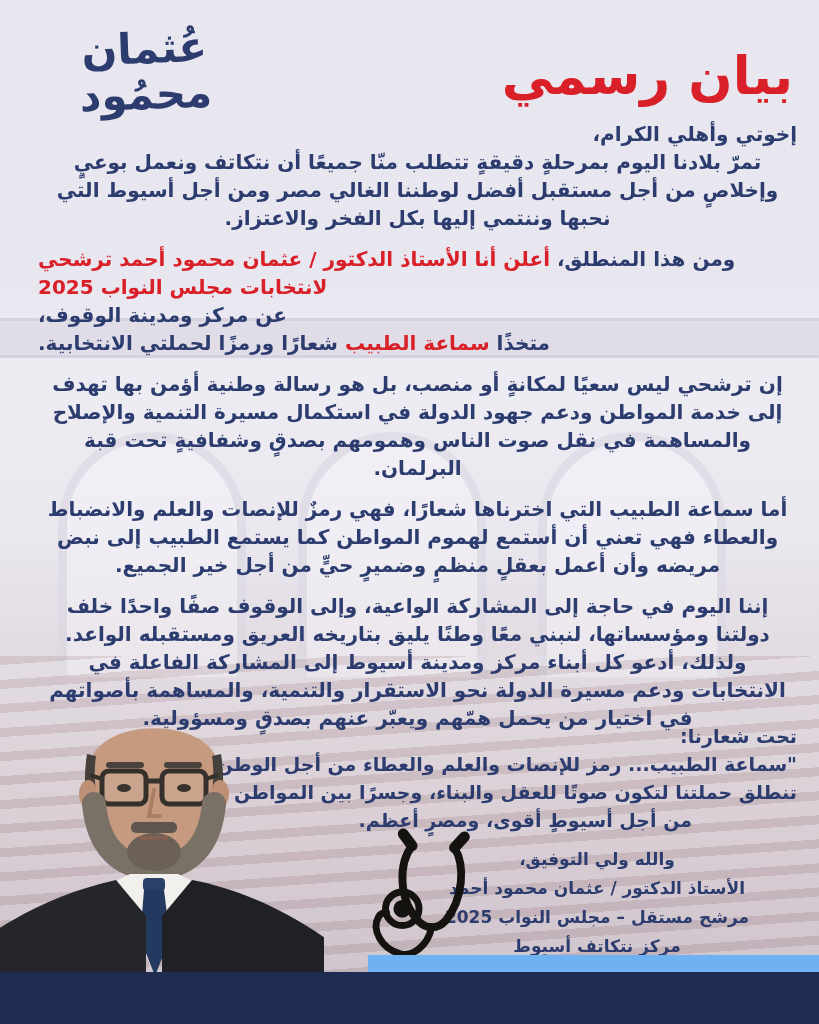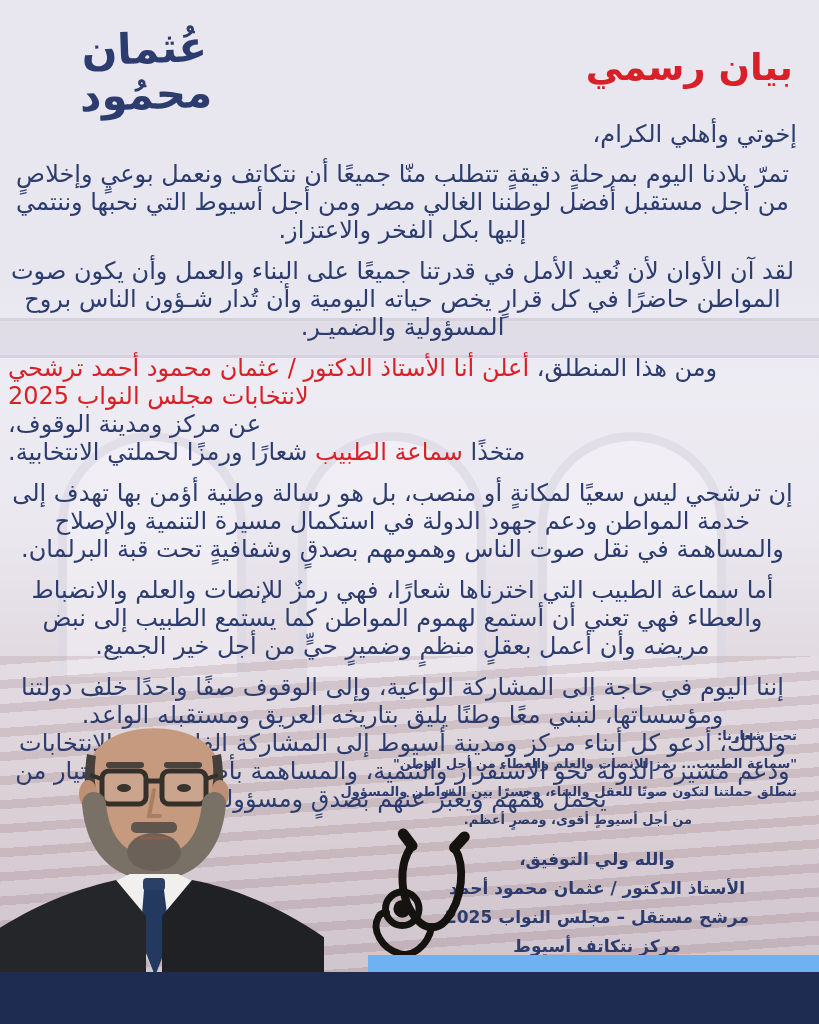--- a/index.html
+++ b/index.html
@@ -19,34 +19,34 @@
   .arch1{left:58px}.arch2{left:298px}.arch3{left:538px}
   .bg-benches{position:absolute;left:0;right:0;top:656px;bottom:52px;
     background:repeating-linear-gradient(176deg,rgba(146,110,112,.27) 0 9px,
                rgba(237,232,237,.20) 9px 24px);}
   .bg-wash{position:absolute;inset:0;background:rgba(231,230,239,.30);}
 
   
   .calligraphy{position:absolute;top:26px;left:30px;width:230px;
     font-size:42px;font-weight:bold;color:#2c3c6e;transform:rotate(-2deg);
     letter-spacing:1px;line-height:1.1;z-index:2;direction:rtl;text-align:center;}
-  .title{position:absolute;top:46px;right:26px;font-size:37px;font-weight:bold;
+  .title{position:absolute;top:46px;right:26px;font-size:52px;font-weight:bold;
     color:#d92028;z-index:2;direction:rtl;margin:0;}
 
   
-  .content{position:absolute;top:120px;right:22px;left:8px;z-index:2;
-    direction:rtl;color:#2c3c6e;font-weight:normal;font-size:24px;line-height:28px;}
-  .para{margin:12px 0 13px 0;text-align:center;}
+  .content{position:absolute;top:120px;right:22px;left:38px;z-index:2;
+    direction:rtl;color:#2c3c6e;font-weight:bold;font-size:20px;line-height:28px;}
+  .para{margin:0 0 13px 0;text-align:center;}
   .right{text-align:left;}
   .greeting{margin:0;text-align:right;}
   .red{color:#d92028;}
   .p6line{text-align:left;}
 
   .slogan-block{position:absolute;top:722px;right:22px;left:22px;z-index:2;
-    direction:rtl;color:#2c3c6e;font-weight:bold;font-size:13px;line-height:28px;}
+    direction:rtl;color:#2c3c6e;font-weight:bold;font-size:19px;line-height:28px;}
   .slogan-block .line{text-align:right;}
   .slogan-block .l3{padding-left:0;padding-right:105px;}
 
   .closing{position:absolute;top:845px;left:395px;right:20px;z-index:2;
     direction:rtl;color:#2c3c6e;font-weight:bold;font-size:17px;line-height:29px;
     text-align:center;}
 
   
   .portrait{position:absolute;left:-6px;top:676px;width:330px;height:300px;z-index:3;}
   .stethoscope{position:absolute;left:358px;top:826px;width:125px;height:138px;z-index:3;}
@@ -68,21 +68,20 @@
   <div class="bg-arch arch3"></div>
   <div class="bg-benches"></div>
   <div class="bg-wash"></div>
 
   <div class="calligraphy">عُثمان محمُود</div>
   <h1 class="title">بيان رسمي</h1>
 
   <div class="content">
     <p class="greeting">إخوتي وأهلي الكرام،</p>
     <p class="para">تمرّ بلادنا اليوم بمرحلةٍ دقيقةٍ تتطلب منّا جميعًا أن نتكاتف ونعمل بوعيٍ وإخلاصٍ من أجل مستقبل أفضل لوطننا الغالي مصر ومن أجل أسيوط التي نحبها وننتمي إليها بكل الفخر والاعتزاز.</p>
-    <p class="para">لقد آن الأوان لأن نُعيد الأمل في قدرتنا جميعًا على البناء والعمل وأن يكون صوت المواطن حاضرًا في كل قرارٍ يخص حياته اليومية وأن تُدار شـؤون الناس بروح المسؤولية والضميـر.</p>
     <p class="para right">
       <span>ومن هذا المنطلق، </span><span class="red">أعلن أنا الأستاذ الدكتور / عثمان محمود أحمد ترشحي لانتخابات مجلس النواب 2025</span><br>
       <span>عن مركز ومدينة الوقوف،</span><br>
       <span>متخذًا </span><span class="red">سماعة الطبيب</span><span> شعارًا ورمزًا لحملتي الانتخابية.</span>
     </p>
     <p class="para">إن ترشحي ليس سعيًا لمكانةٍ أو منصب، بل هو رسالة وطنية أؤمن بها تهدف إلى خدمة المواطن ودعم جهود الدولة في استكمال مسيرة التنمية والإصلاح والمساهمة في نقل صوت الناس وهمومهم بصدقٍ وشفافيةٍ تحت قبة البرلمان.</p>
     <p class="para">أما سماعة الطبيب التي اخترناها شعارًا، فهي رمزٌ للإنصات والعلم والانضباط والعطاء فهي تعني أن أستمع لهموم المواطن كما يستمع الطبيب إلى نبض مريضه وأن أعمل بعقلٍ منظمٍ وضميرٍ حيٍّ من أجل خير الجميع.</p>
     <p class="para">
       <span class="p6line">إننا اليوم في حاجة إلى المشاركة الواعية، وإلى الوقوف صفًا واحدًا خلف دولتنا ومؤسساتها، لنبني معًا وطنًا يليق بتاريخه العريق ومستقبله الواعد.</span><br>
       <span class="p6line">ولذلك، أدعو كل أبناء مركز ومدينة أسيوط إلى المشاركة الفاعلة في الانتخابات ودعم مسيرة الدولة نحو الاستقرار والتنمية، والمساهمة بأصواتهم في اختيار من يحمل همّهم ويعبّر عنهم بصدقٍ ومسؤولية.</span>

